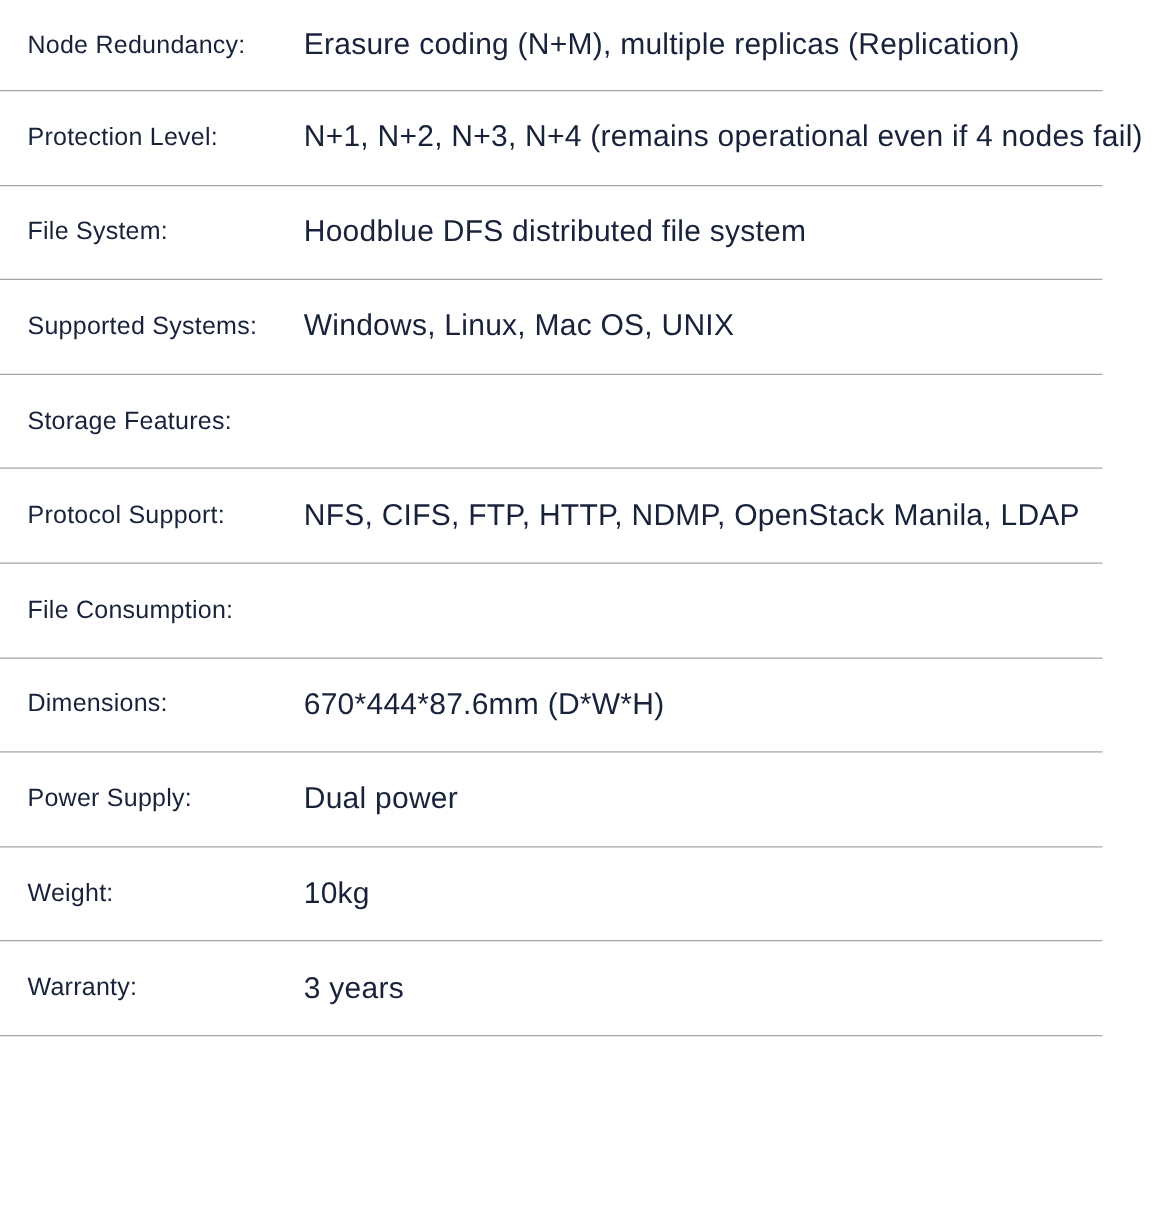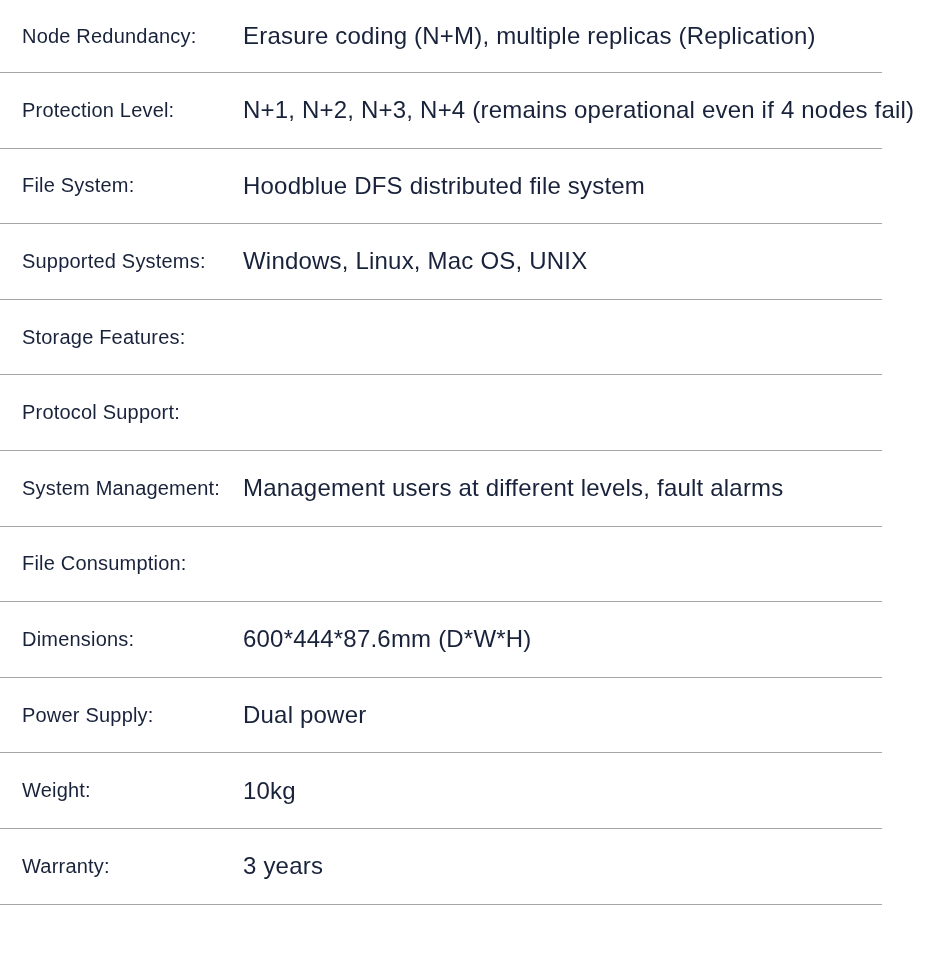--- a/index.html
+++ b/index.html
@@ -68,34 +68,31 @@
     <div class="spec-label">Supported Systems:</div>
     <div class="spec-value">Windows, Linux, Mac OS, UNIX</div>
   </div>
 
   <div class="spec-row">
     <div class="spec-label">Storage Features:</div>
   </div>
 
   <div class="spec-row">
     <div class="spec-label">Protocol Support:</div>
+    <div class="spec-value">NFS, CIFS, FTP, HTTP, NDMP, OpenStack Manila, LDAP</div>
   </div>
 
-  <div class="spec-row">
-    <div class="spec-label">System Management:</div>
-    <div class="spec-value">Management users at different levels, fault alarms</div>
-  </div>
 
   <div class="spec-row">
     <div class="spec-label">File Consumption:</div>
   </div>
 
   <div class="spec-row">
     <div class="spec-label">Dimensions:</div>
-    <div class="spec-value">600*444*87.6mm (D*W*H)</div>
+    <div class="spec-value">670*444*87.6mm (D*W*H)</div>
   </div>
 
   <div class="spec-row">
     <div class="spec-label">Power Supply:</div>
     <div class="spec-value">Dual power</div>
   </div>
 
   <div class="spec-row">
     <div class="spec-label">Weight:</div>
     <div class="spec-value">10kg</div>

